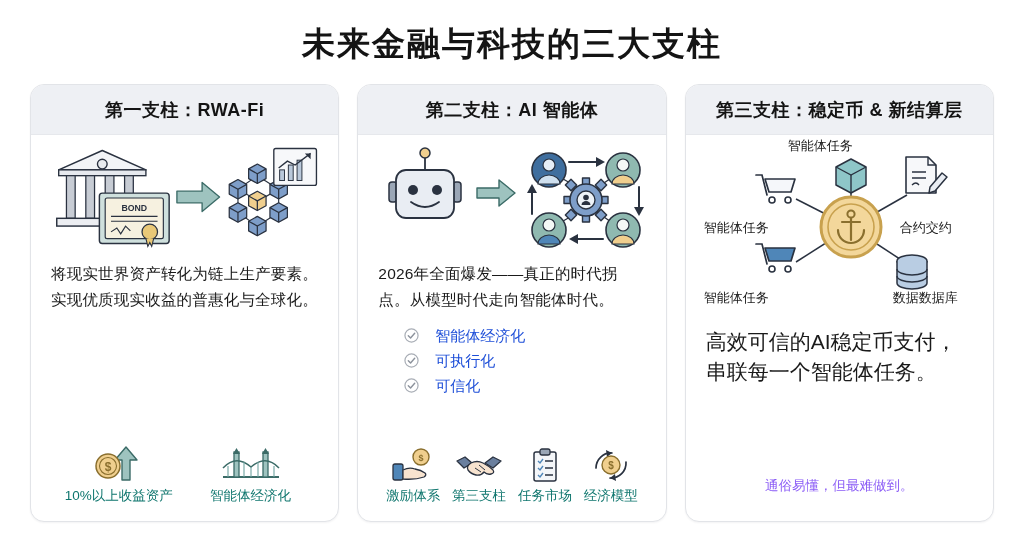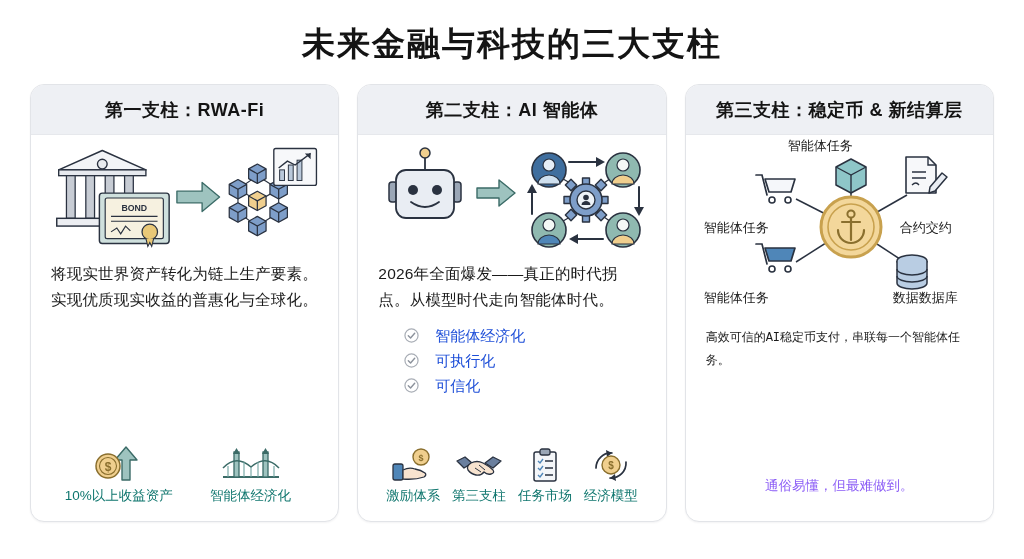--- a/index.html
+++ b/index.html
@@ -141,26 +141,25 @@
     margin-top: 2px;
   }
   .hub svg { display: block; }
   .hub-label {
     position: absolute;
     font-size: 13px;
     color: #1b1b1b;
     white-space: nowrap;
   }
   .desc3 {
-    font-size: 12px;
-    line-height: 23px;
+    font-size: 21px;
+    line-height: 30px;
     color: #1a1a1a;
     padding: 4px 2px 0 2px;
     text-align: left;
-    font-family: Liberation Mono, monospace;
   }
 </style>
 </head>
 <body>
 
 <div class="page">
 
   <h1 class="page-title">未来金融与科技的三大支柱</h1>
 
   <div class="cards">

